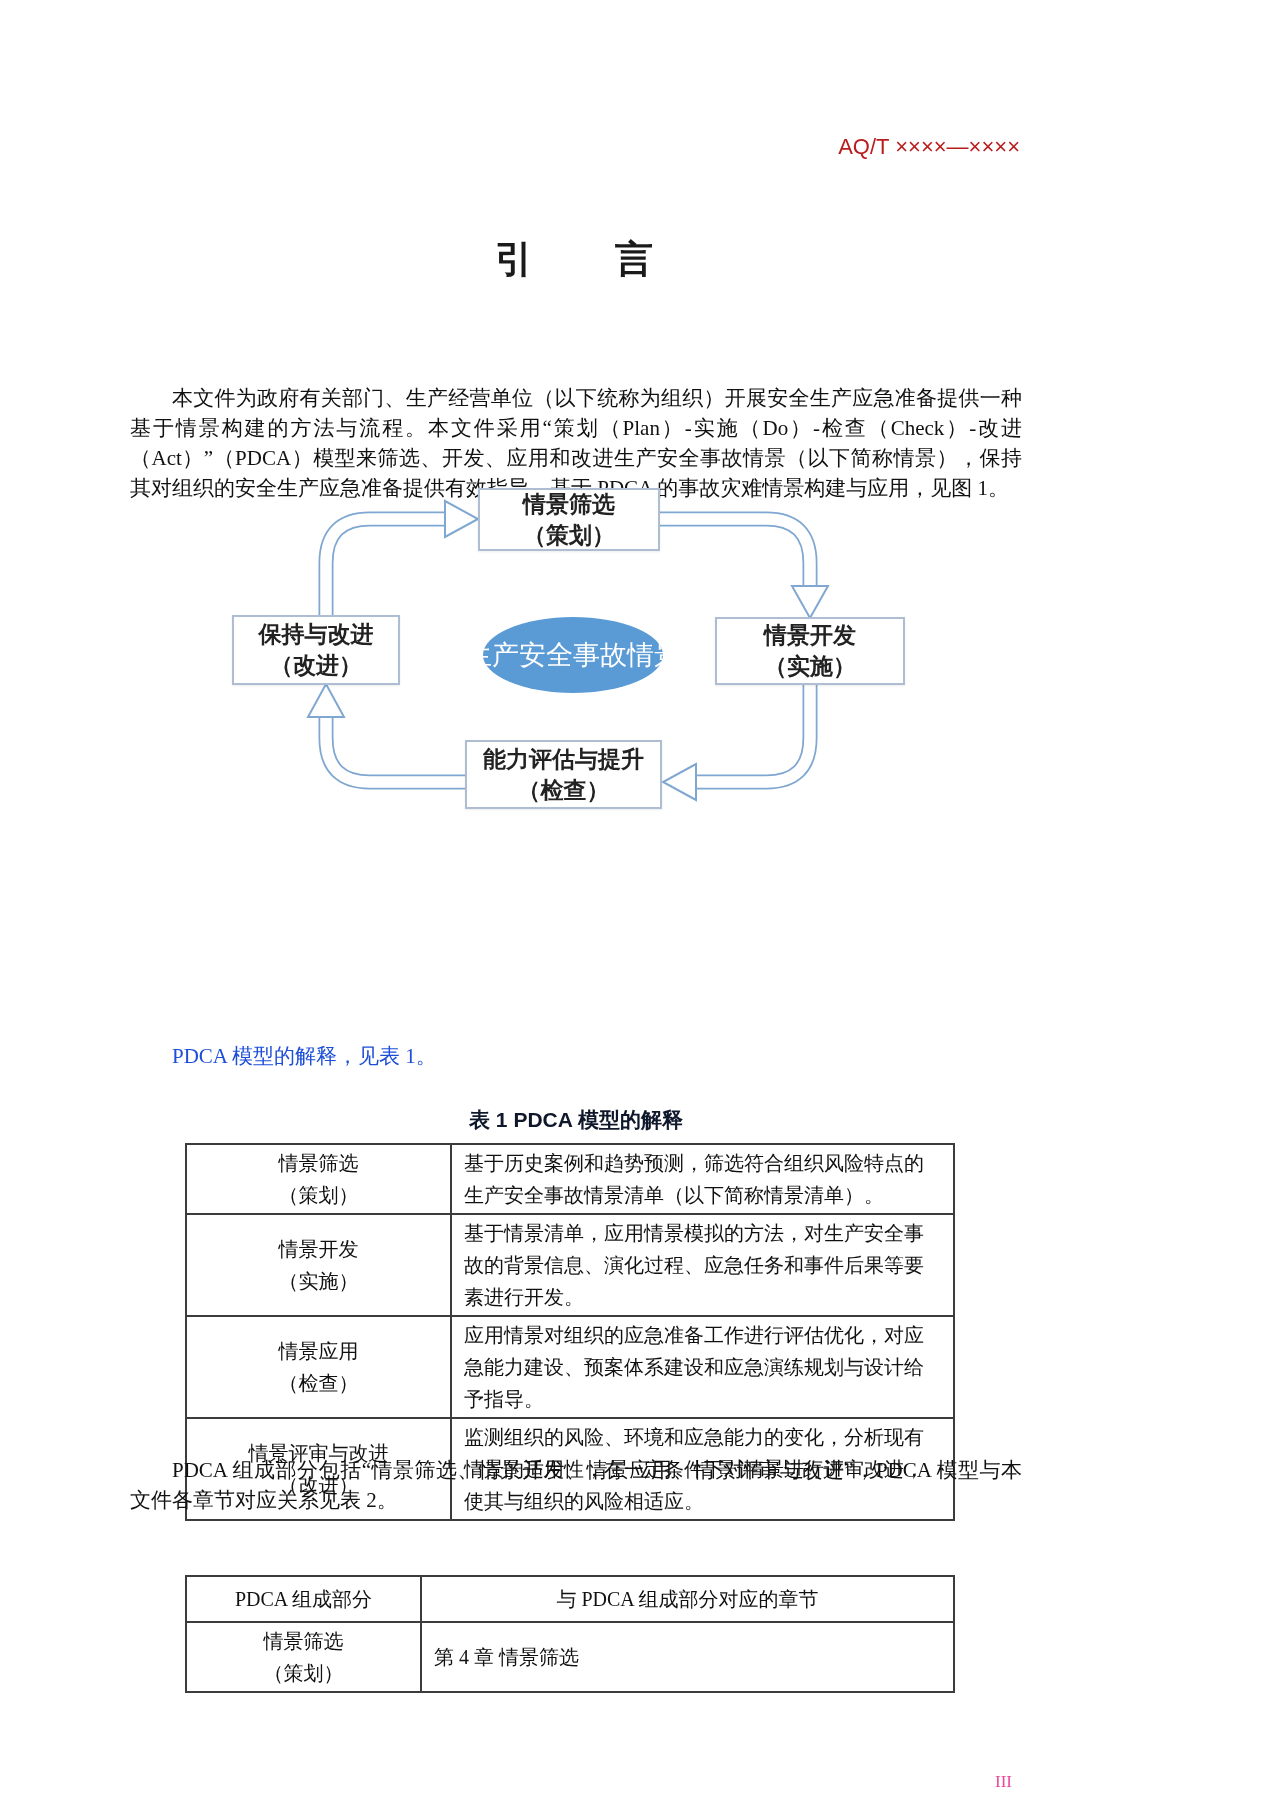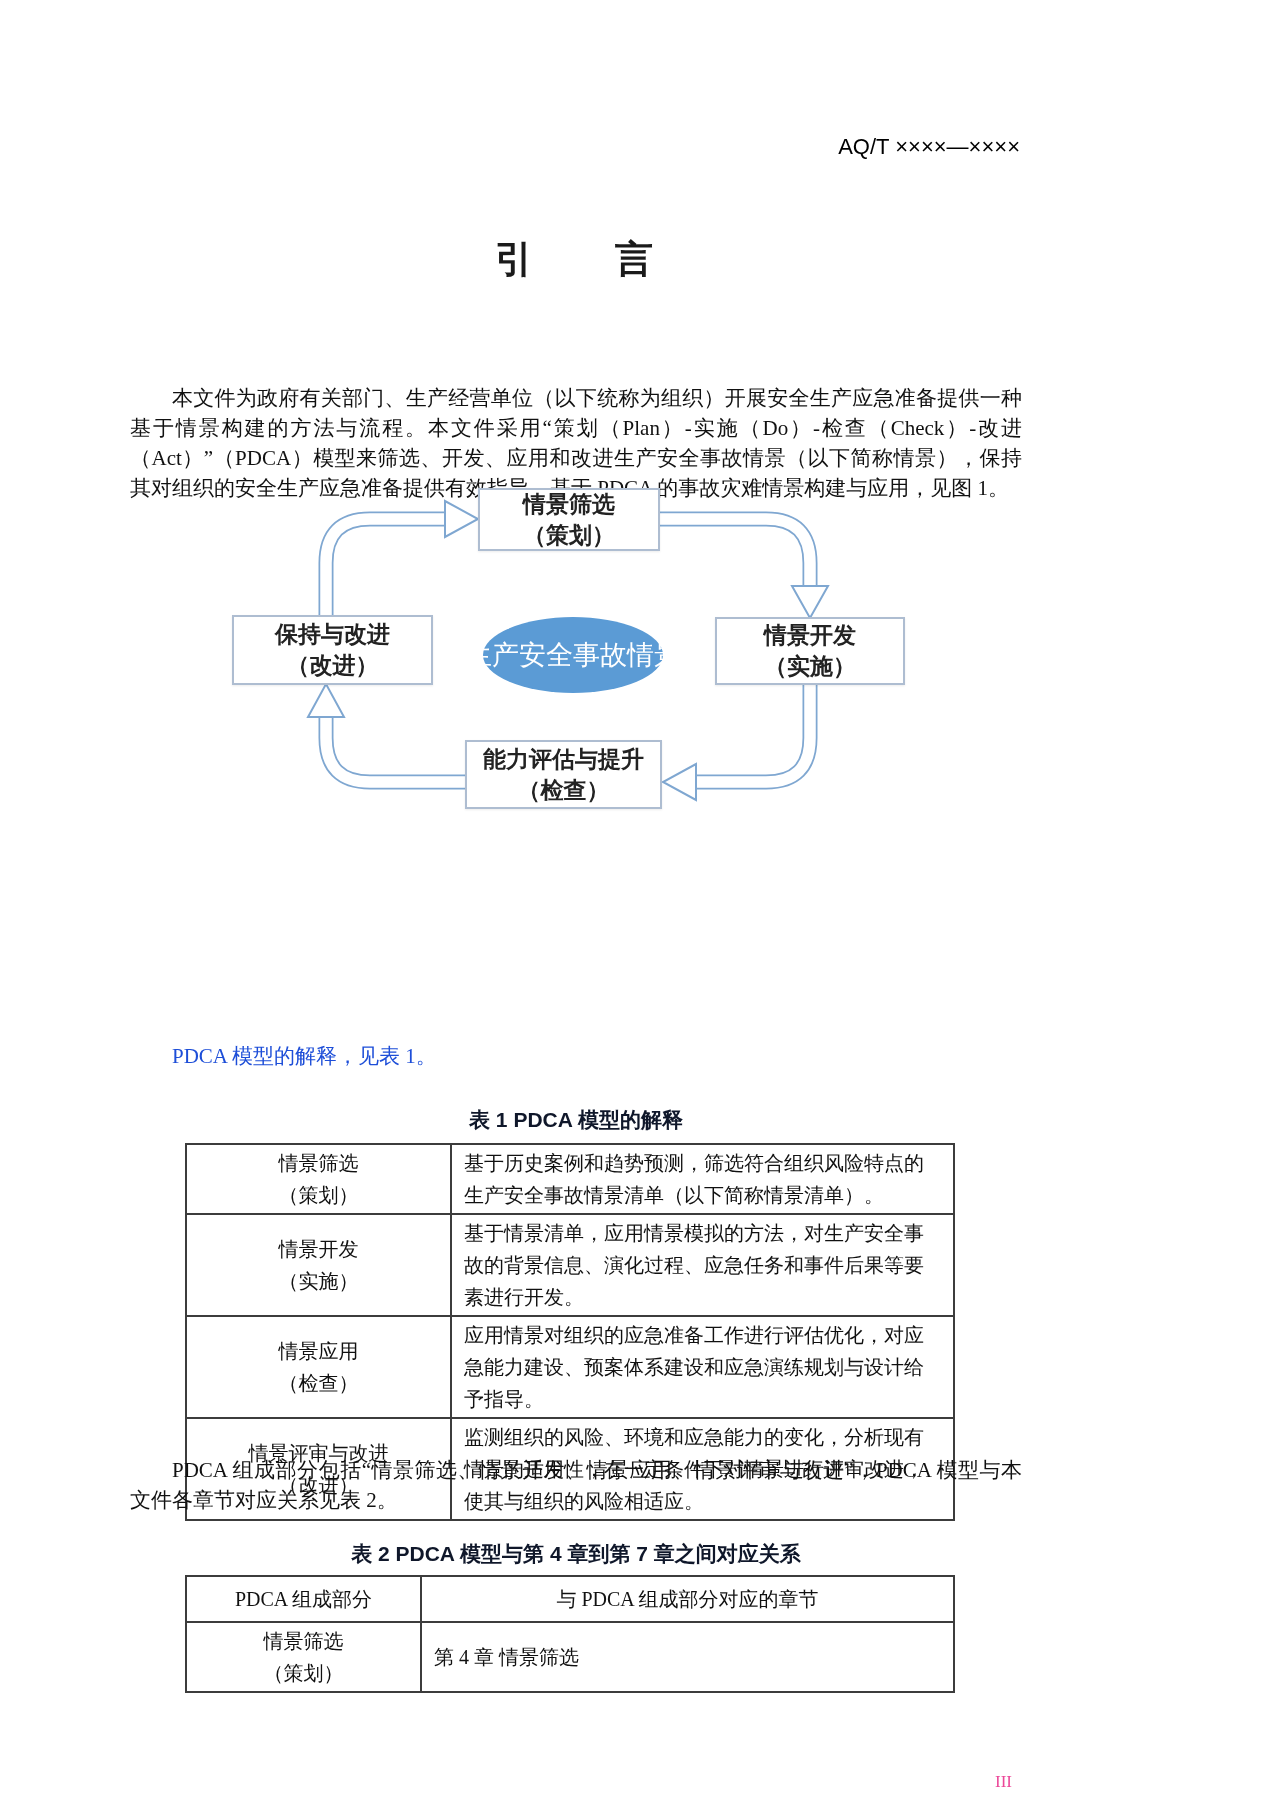--- a/index.html
+++ b/index.html
@@ -7,21 +7,21 @@
   .page {
     position:relative; width:1280px; height:1810px; margin:0 auto;
     background:#ffffff; color:#1a1a1a; overflow:hidden;
     font-family:"Liberation Serif","DejaVu Serif",serif;
   }
   .abs { position:absolute; }
 
   .doc-code {
     top:134px; left:130px; width:890px; text-align:right;
     font-family:"Liberation Sans","DejaVu Sans",sans-serif;
-    font-size:22px; color:#000000;
+    font-size:22px; color:#b91c1c;
   }
   .doc-title {
     top:234px; left:130px; width:890px; text-align:center;
     font-size:38px; font-weight:bold; letter-spacing:2px; color:#1a1a1a;
     font-family:"Liberation Sans","DejaVu Sans",sans-serif;
   }
   .body-par {
     left:130px; width:892px; font-size:21px; line-height:30px;
     text-align:justify; text-indent:2em; color:#111;
   }
@@ -37,21 +37,21 @@
   .arrow-head { fill:#ffffff; stroke:var(--arrow,#7fa7d1); stroke-width:2; }
   .dbox {
     position:absolute; background:#ffffff;
     border:2px solid var(--boxborder,#aebdd1);
     display:flex; flex-direction:column; justify-content:center; align-items:center;
     font-family:"Liberation Sans","DejaVu Sans",sans-serif;
     font-weight:bold; font-size:23px; line-height:31px; color:#222; text-align:center;
     box-shadow:0 1px 2px rgba(0,0,0,0.08);
   }
   .dbox-top    { left:253px; top:0;     width:182px; height:63px; }
-  .dbox-left   { left:7px;   top:127px; width:201px; height:70px; }
+  .dbox-left   { left:7px;   top:127px; width:168px; height:70px; }
   .dbox-right  { left:490px; top:129px; width:190px; height:68px; }
   .dbox-bottom { left:240px; top:252px; width:197px; height:69px; }
   .dellipse {
     position:absolute; left:258px; top:129px; width:180px; height:76px;
     background:var(--ellipse,#5b9bd5); border-radius:50%;
     display:flex; justify-content:center; align-items:center;
     font-family:"Liberation Sans","DejaVu Sans",sans-serif;
     font-size:27px; color:#ffffff; white-space:nowrap;
   }
   .fig-caption {
@@ -183,21 +183,20 @@
           <div>情景评审与改进</div>
           <div>（改进）</div>
         </td>
         <td class="desc-cell">监测组织的风险、环境和应急能力的变化，分析现有情景的适用性，在一定条件下对情景进行评审改进，使其与组织的风险相适应。</td>
       </tr>
     </tbody>
   </table>
 
   <div class="abs body-par p2">PDCA 组成部分包括“情景筛选、情景开发、情景应用、情景评审与改进”，PDCA 模型与本文件各章节对应关系见表 2。</div>
 
-  <div class="abs tbl-caption t2cap">表 2  PDCA 模型与第 4 章到第 7 章之间对应关系</div>
 
   <table class="doc-table t2">
     <tbody>
       <tr class="head-row">
         <th class="term-cell">PDCA 组成部分</th>
         <th class="desc-cell head-desc">与 PDCA 组成部分对应的章节</th>
       </tr>
       <tr class="body-row">
         <td class="term-cell">
           <div>情景筛选</div>

